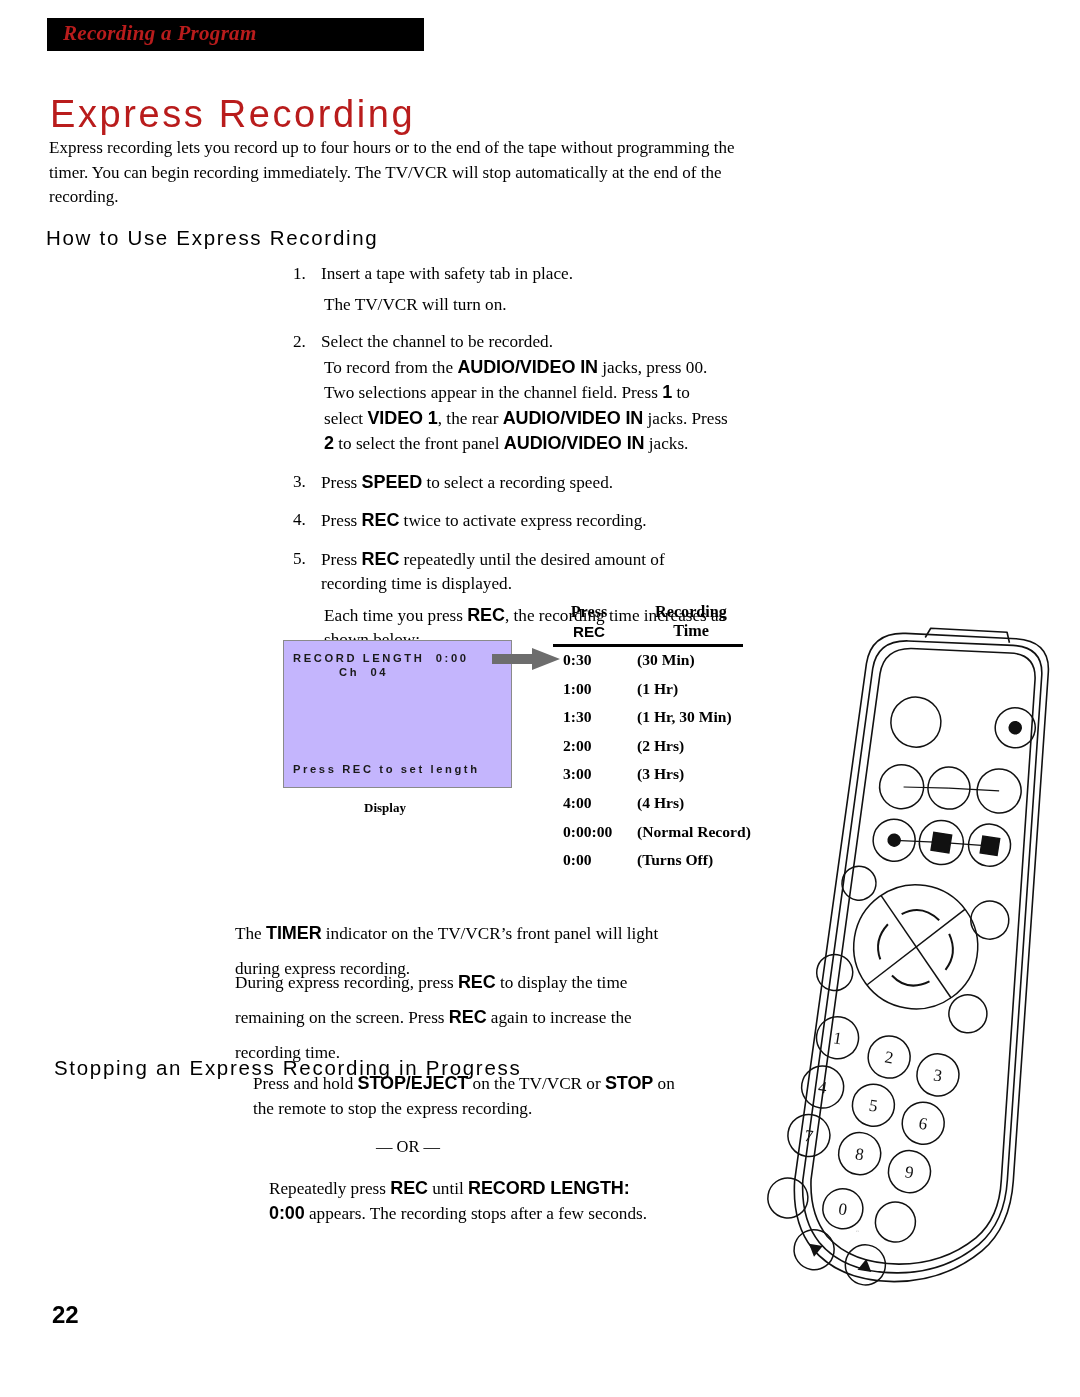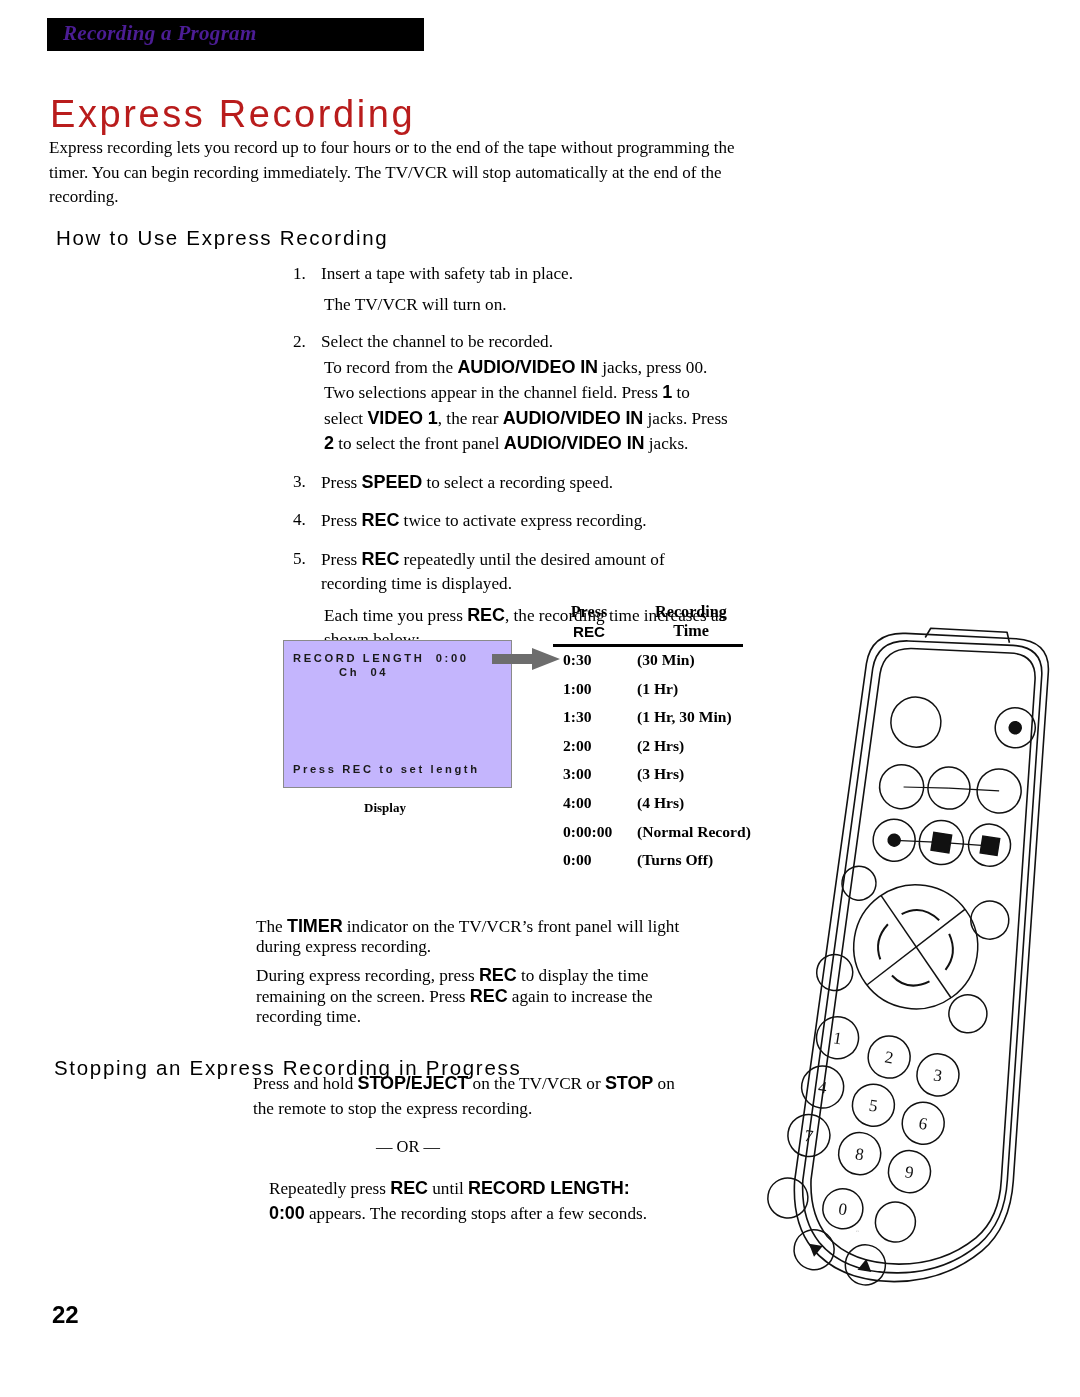--- a/index.html
+++ b/index.html
@@ -27,21 +27,21 @@
   }
   .runhead-text {
     position: absolute;
     left: 63px;
     top: 21px;
     font-family: "Liberation Serif", serif;
     font-style: italic;
     font-weight: bold;
     font-size: 21px;
     letter-spacing: 0.3px;
-    color: #4c1d95;
+    color: #b91c1c;
     white-space: nowrap;
   }
 
   
   .page-title {
     position: absolute;
     left: 50px;
     top: 68px;
     font-family: "Liberation Sans", sans-serif;
     font-size: 38px;
@@ -65,21 +65,21 @@
 
   
   .section-head {
     position: absolute;
     font-family: "Liberation Sans", sans-serif;
     font-size: 20.5px;
     font-weight: 400;
     letter-spacing: 1.7px;
     white-space: nowrap;
   }
-  .sh-howto { left: 56px; top: 209px; text-align: right; }
+  .sh-howto { left: 46px; top: 209px; text-align: right; }
   .sh-stopping { left: 54px; top: 1039px; }
 
   
   .steps {
     position: absolute;
     left: 253px;
     top: 245px;
     width: 440px;
     font-family: "Liberation Serif", serif;
     font-size: 17.2px;
@@ -212,25 +212,25 @@
     top: 0;
     font-family: "Liberation Serif", serif;
     font-weight: bold;
     font-size: 15.6px;
     white-space: nowrap;
   }
 
   
   .note {
     position: absolute;
-    left: 256px;
+    left: 235px;
     width: 430px;
     font-family: "Liberation Serif", serif;
     font-size: 17.2px;
-    line-height: 20px;
+    line-height: 35px;
   }
   .note-timer { top: 899px; }
   .note-during { top: 948px; }
 
   
   .stop-body {
     position: absolute;
     left: 253px;
     top: 1071px;
     width: 430px;

